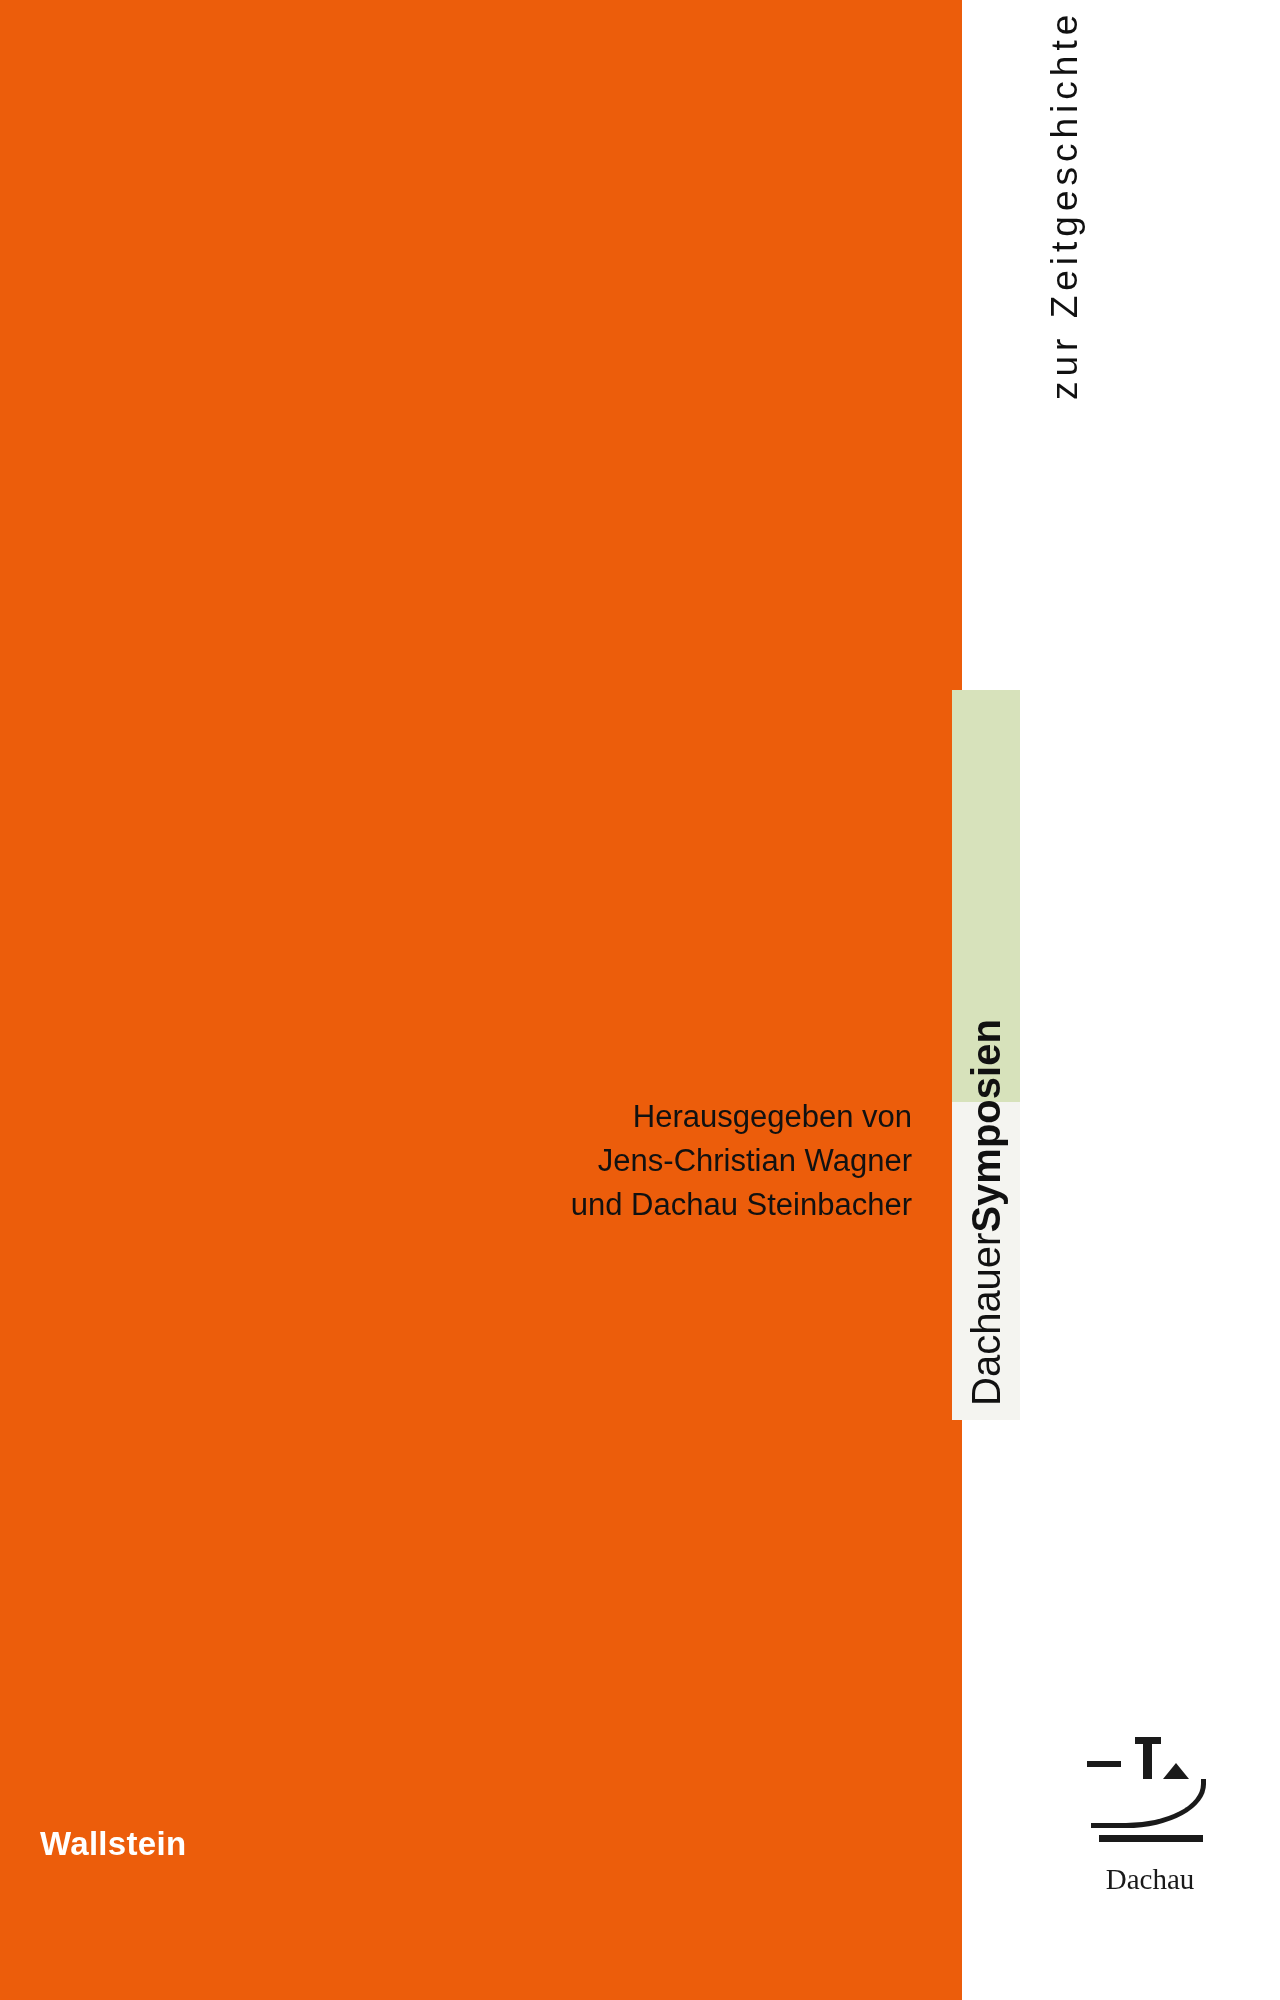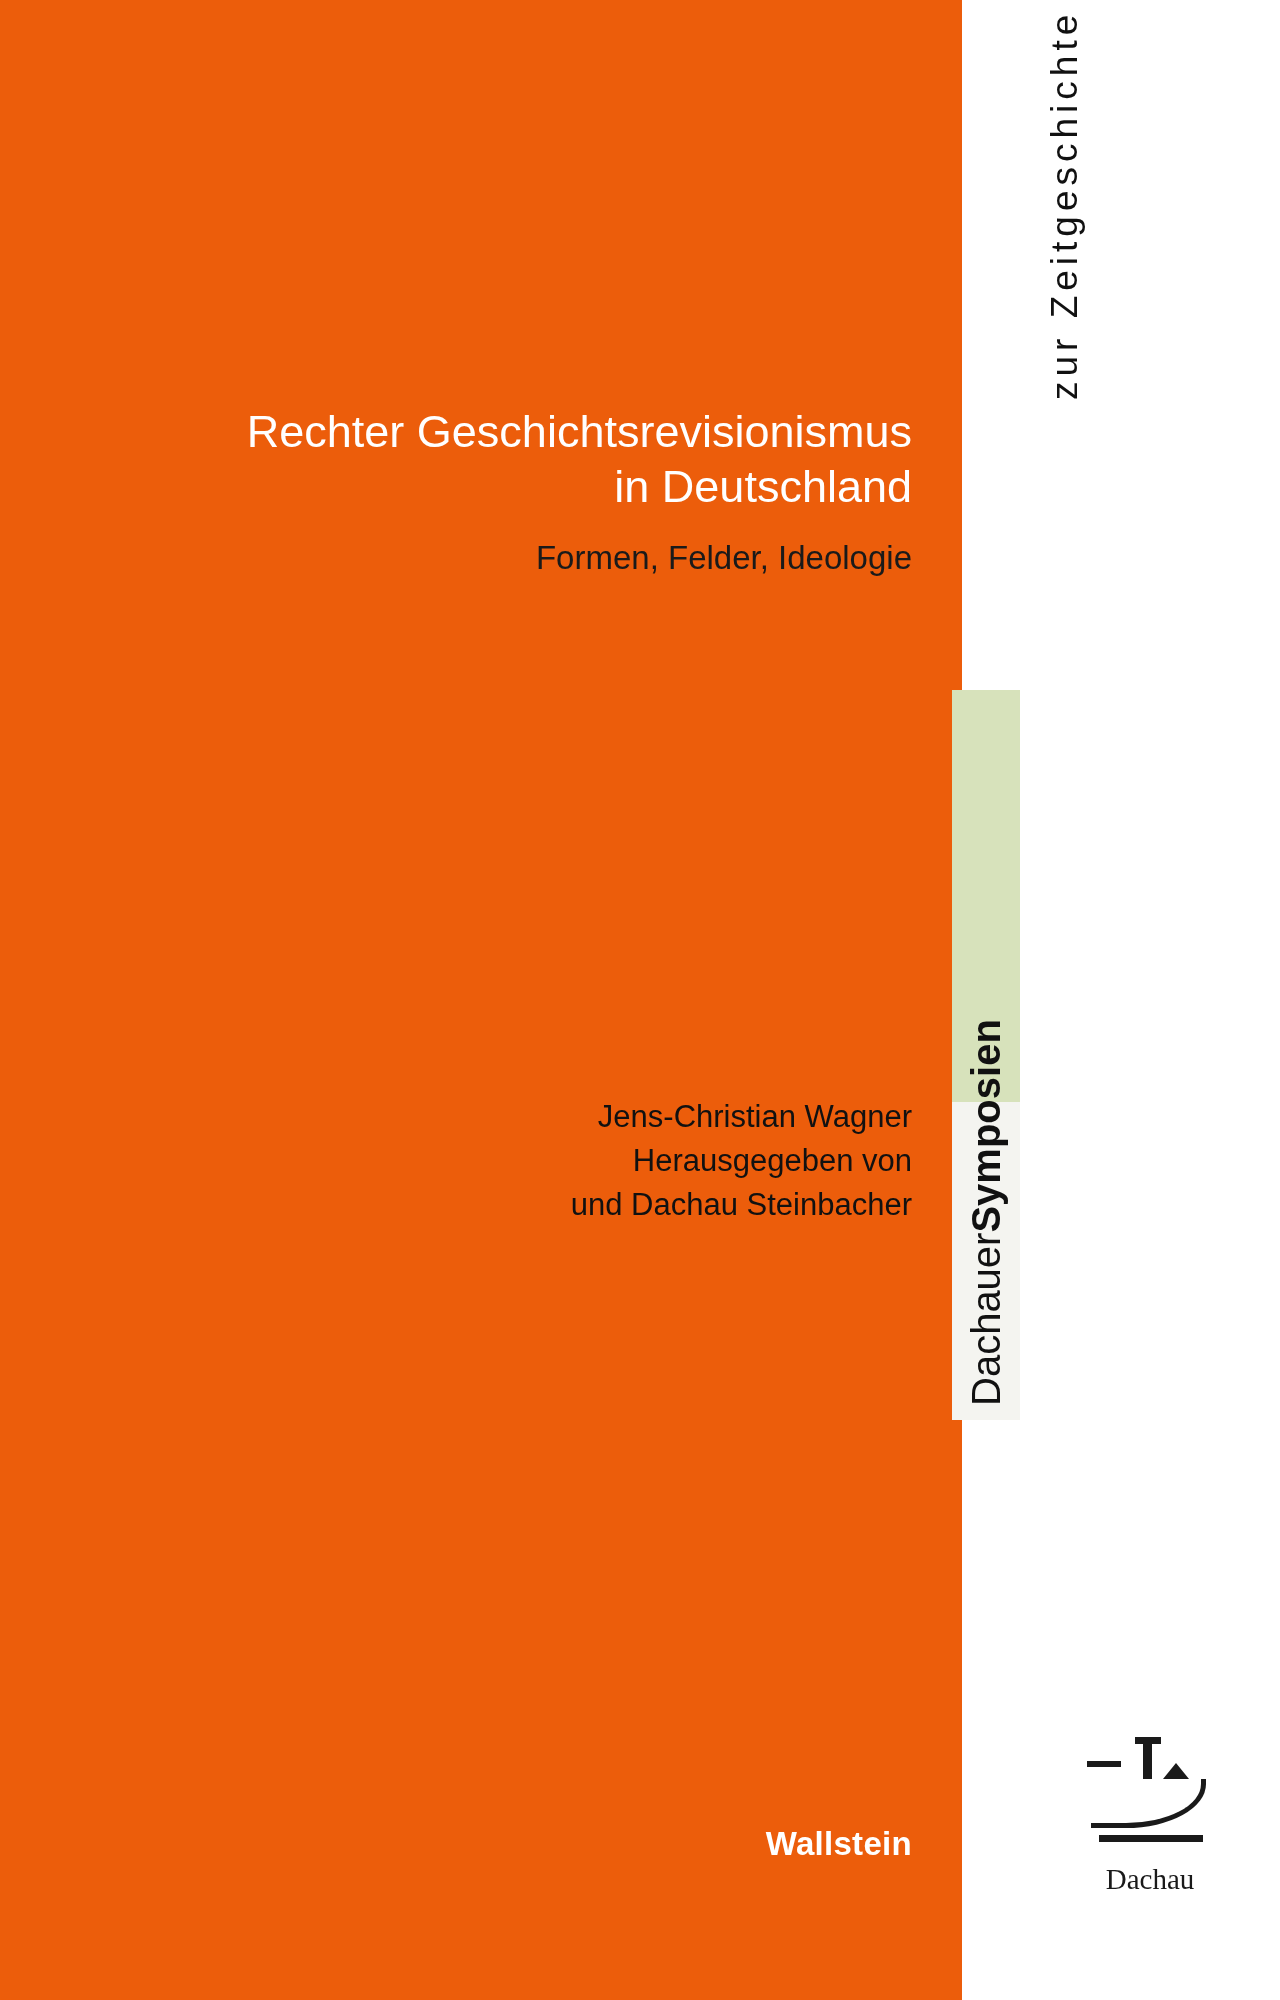--- a/index.html
+++ b/index.html
@@ -66,21 +66,21 @@
   }
   .editors-block div {
     white-space: nowrap;
   }
   
   .publisher {
     position: absolute;
     left: 40px;
     top: 1825px;
     width: 892px;
-    text-align: right;
+    text-align: left;
     padding-right: 20px;
     box-sizing: border-box;
     color: #ffffff;
     font-size: 33px;
     font-weight: 700;
     letter-spacing: 0.3px;
   }
   
   .series-strip {
     position: absolute;
@@ -225,31 +225,24 @@
     font-family: "Liberation Serif", serif;
   }
 </style>
 </head>
 <body>
 
 <div class="cover">
 
   <div class="orange-panel"></div>
 
-  <div class="title-block">
-    <h1 class="title-main">
-      <span>Rechter Geschichtsrevisionismus</span><br>
-      <span>in Deutschland</span>
-    </h1>
-    <p class="subtitle">Formen, Felder, Ideologie</p>
-  </div>
 
   <div class="editors-block">
+    <div>Herausgegeben von</div>
     <div>Jens-Christian Wagner</div>
-    <div>Herausgegeben von</div>
     <div>und Dachau Steinbacher</div>
   </div>
 
   <div class="publisher">Wallstein</div>
 
   <div class="series-strip">
     <div class="bar-white"></div>
     <div class="bar-green"></div>
     <div class="series-vert-text">
       <span class="word-light">Dachauer</span>

